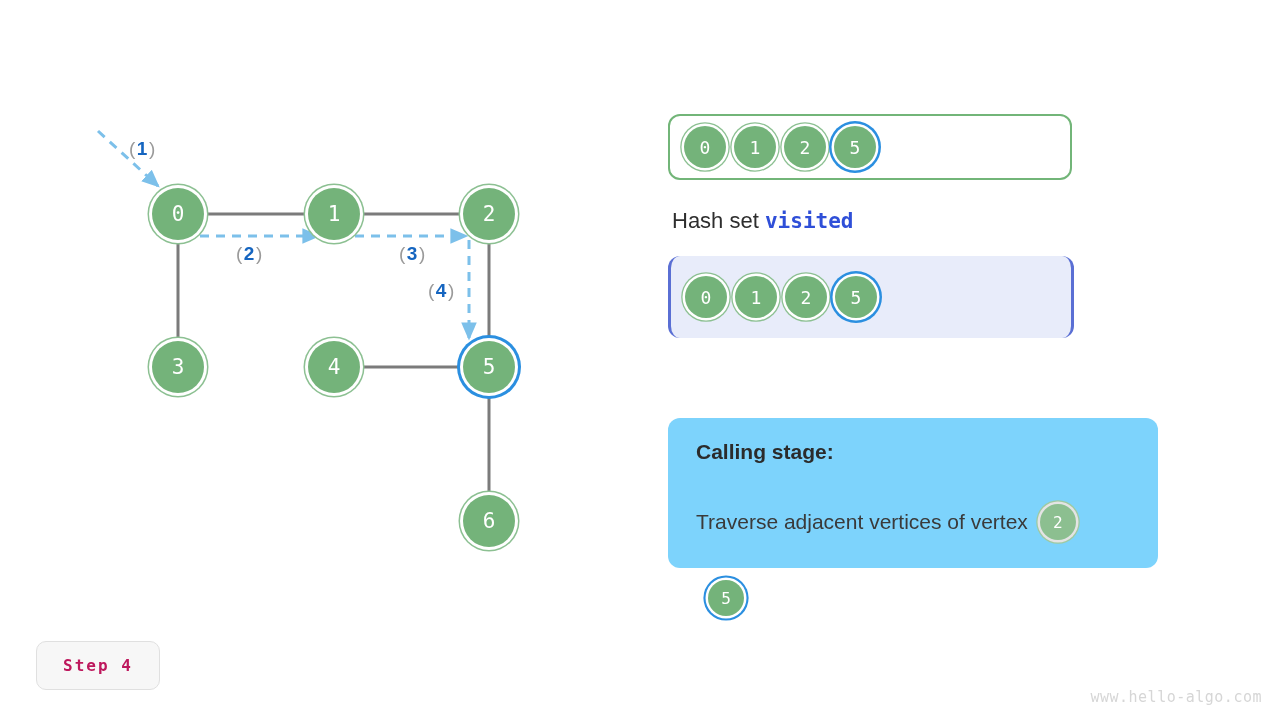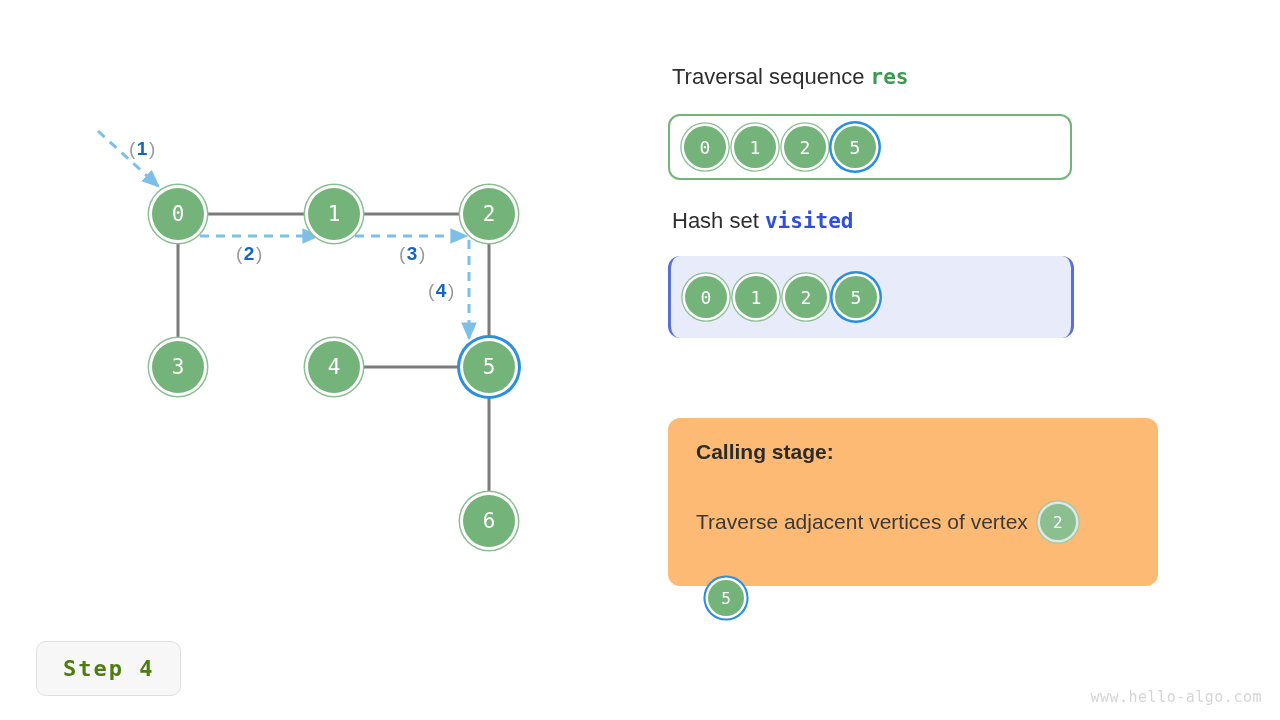--- a/index.html
+++ b/index.html
@@ -70,23 +70,23 @@
 
   
   #step-badge {
     position: absolute;
     left: 36px;
     top: 641px;
     padding: 14px 26px;
     border: 1.5px solid #e0e0e0;
     border-radius: 10px;
     background: #f7f7f7;
-    color: #4d7c0f;
-    font-family: "DejaVu Sans Mono", monospace;
-    font-size: 22px;
+    color: #be185d;
+    font-family: "DejaVu Sans Mono", monospace;
+    font-size: 16px;
     font-weight: 700;
     letter-spacing: 2px;
   }
 
   
   #watermark {
     position: absolute;
     right: 18px;
     bottom: 14px;
     color: #d6d6d6;
@@ -180,22 +180,22 @@
   .chip.highlight {
     box-shadow: 0 0 0 2.5px #ffffff, 0 0 0 5px #2b8fe0;
   }
 
   
   #stage-card {
     position: absolute;
     left: 0px;
     top: 418px;
     width: 490px;
-    height: 168px;
-    background: #fdba74;
+    height: 150px;
+    background: #7dd3fc;
     border-radius: 12px;
     box-sizing: border-box;
     padding: 22px 28px;
   }
   #stage-card-title {
     font-size: 21px;
     font-weight: 700;
     color: #2b2b2b;
     margin-bottom: 22px;
   }
@@ -291,24 +291,20 @@
     <div class="step-label" style="left:399px; top:243px;">
       <span>(</span><b>3</b><span>)</span>
     </div>
     <div class="step-label" style="left:428px; top:280px;">
       <span>(</span><b>4</b><span>)</span>
     </div>
   </div>
 
   <div id="right-col">
 
-    <div class="section-title" id="res-title">
-      <span>Traversal sequence</span>
-      <span class="code-res">res</span>
-    </div>
 
     <div id="res-box">
       <div class="chip-row">
         <div class="chip">
           <span>0</span>
         </div>
         <div class="chip">
           <span>1</span>
         </div>
         <div class="chip">

